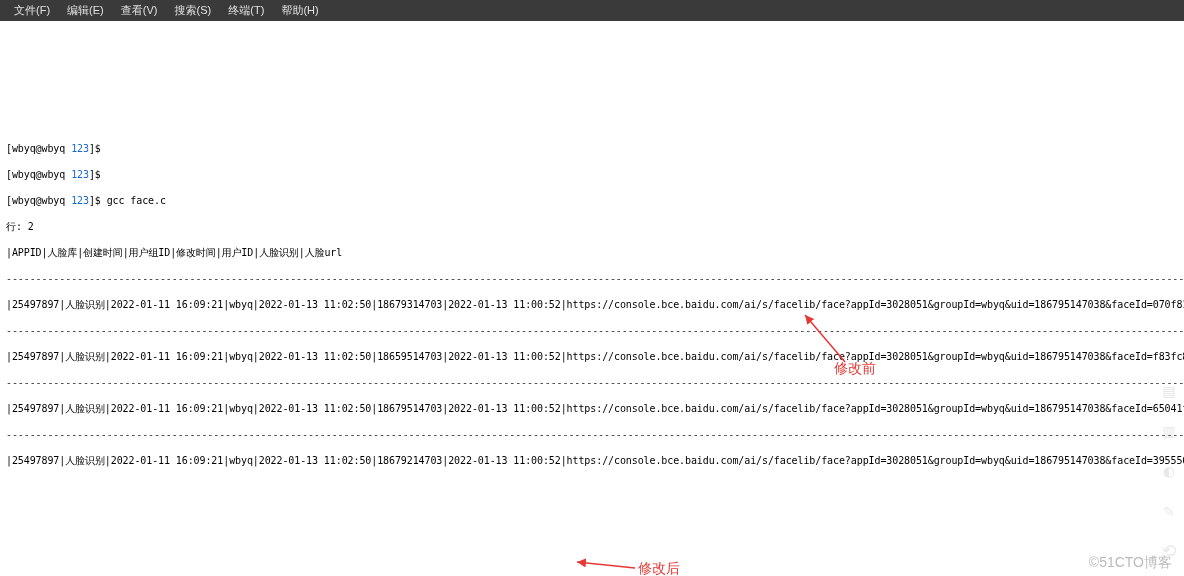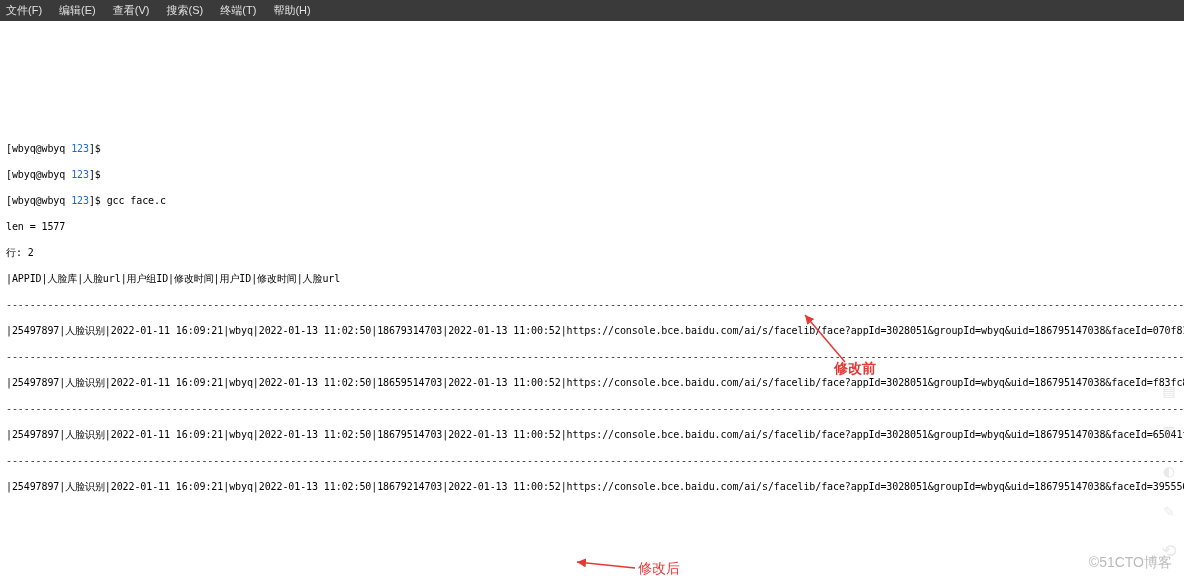--- a/index.html
+++ b/index.html
@@ -9,21 +9,21 @@
       background: #ffffff;
       color: #000000;
       width: 1184px;
       height: 576px;
       overflow: hidden;
       position: relative;
     }
     .menubar {
       background: #3a3a3a;
       color: #e0e0e0;
-      padding: 3px 6px;
+      padding: 3px 14px;
       font-size: 11px;
       font-family: sans-serif;
     }
     .menubar span { margin-right: 14px; cursor: default; }
     .terminal {
       padding: 4px 6px;
       line-height: 13px;
       white-space: pre;
       font-size: 10px;
       letter-spacing: -0.1px;
@@ -76,23 +76,22 @@
 </div>
 
 <div class="terminal">
 <div class="line"> </div>
 <div class="line"> </div>
 <div class="line"> </div>
 <div class="line"> </div>
 <div class="line"><span>[wbyq@wbyq </span><span class="prompt-path">123</span><span>]$</span><span></span></div>
 <div class="line"><span>[wbyq@wbyq </span><span class="prompt-path">123</span><span>]$</span><span></span></div>
 <div class="line"><span>[wbyq@wbyq </span><span class="prompt-path">123</span><span>]$</span><span> gcc face.c</span></div>
-<div class="line">len = 1577</div>
 <div class="line">行: 2</div>
-<div class="line">|APPID|人脸库|人脸url|用户组ID|修改时间|用户ID|修改时间|人脸url</div>
+<div class="line">|APPID|人脸库|创建时间|用户组ID|修改时间|用户ID|人脸识别|人脸url</div>
 <div class="line divider">--------------------------------------------------------------------------------------------------------------------------------------------------------------------------------------------------------------------------------------------------</div>
 <div class="line">|25497897|人脸识别|2022-01-11 16:09:21|wbyq|2022-01-13 11:02:50|18679314703|2022-01-13 11:00:52|https://console.bce.baidu.com/ai/s/facelib/face?appId=3028051&amp;groupId=wbyq&amp;uid=186795147038&amp;faceId=070f81ef00383d7c376aac1c38b73090</div>
 <div class="line divider">--------------------------------------------------------------------------------------------------------------------------------------------------------------------------------------------------------------------------------------------------</div>
 <div class="line">|25497897|人脸识别|2022-01-11 16:09:21|wbyq|2022-01-13 11:02:50|18659514703|2022-01-13 11:00:52|https://console.bce.baidu.com/ai/s/facelib/face?appId=3028051&amp;groupId=wbyq&amp;uid=186795147038&amp;faceId=f83fc8ca898f4d4a2a17ef4dc341187e</div>
 <div class="line divider">--------------------------------------------------------------------------------------------------------------------------------------------------------------------------------------------------------------------------------------------------</div>
 <div class="line">|25497897|人脸识别|2022-01-11 16:09:21|wbyq|2022-01-13 11:02:50|18679514703|2022-01-13 11:00:52|https://console.bce.baidu.com/ai/s/facelib/face?appId=3028051&amp;groupId=wbyq&amp;uid=186795147038&amp;faceId=65041fdb1f58fbd6c3b983045b8f840a</div>
 <div class="line divider">--------------------------------------------------------------------------------------------------------------------------------------------------------------------------------------------------------------------------------------------------</div>
 <div class="line">|25497897|人脸识别|2022-01-11 16:09:21|wbyq|2022-01-13 11:02:50|18679214703|2022-01-13 11:00:52|https://console.bce.baidu.com/ai/s/facelib/face?appId=3028051&amp;groupId=wbyq&amp;uid=186795147038&amp;faceId=39555691bf84a277bee85a2f1cd09e68</div>
 
 
@@ -115,21 +114,21 @@
 
 
 
 
 
 
 
 
 </div>
 
-<div class="annot" style="left:834px; top:360px;font-weight:bold;">修改前</div>
+<div class="annot" style="left:834px; top:360px;">修改前</div>
 <svg class="arrow-svg" style="left:800px; top:310px;" width="60" height="55">
   <defs>
       <marker id="ah1" markerWidth="8" markerHeight="8" refX="6" refY="3" orient="auto">
         <path d="M0,0 L6,3 L0,6 Z" fill="#e53935"></path>
       </marker>
     </defs>
   <line x1="45" y1="52" x2="5" y2="5" stroke="#e53935" stroke-width="1.5" marker-end="url(#ah1)"></line>
 </svg>
 
 <div class="annot" style="left:638px; top:560px;">修改后</div>

